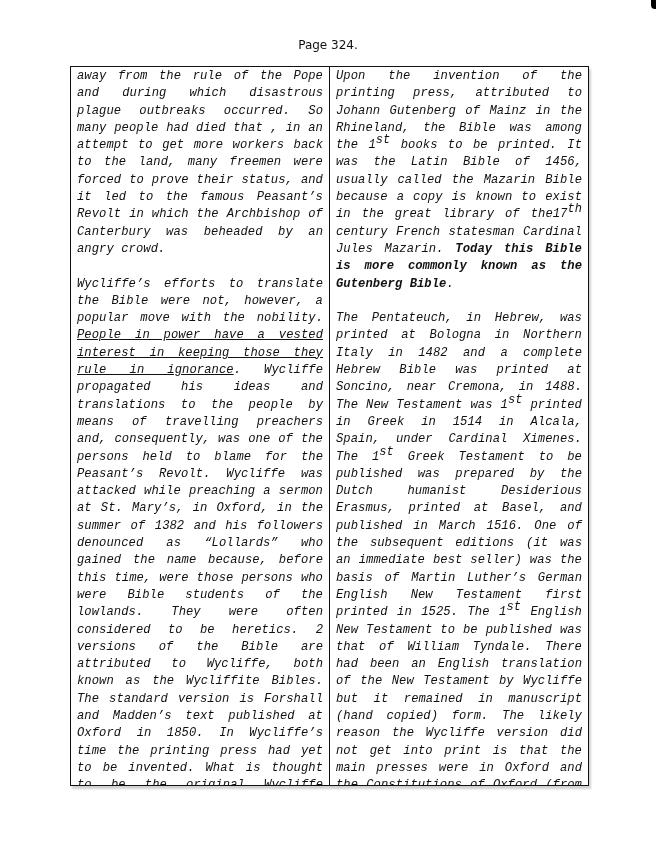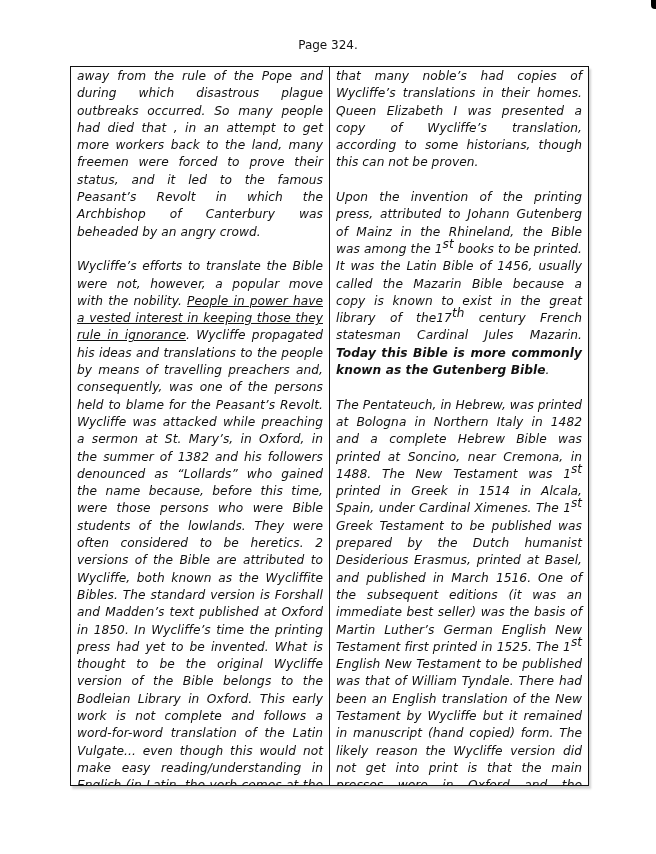--- a/index.html
+++ b/index.html
@@ -5,21 +5,21 @@
   html, body { margin: 0; padding: 0; background: #ffffff; }
   body { width: 656px; height: 854px; position: relative; overflow: hidden;
          font-family: "DejaVu Sans", "Liberation Sans", sans-serif; color: #111; }
   .corner-mark { position: absolute; right: 0; top: 0; width: 5px; height: 9px;
                  background: #000; border-bottom-left-radius: 4px; }
   .page-number { position: absolute; top: 38px; left: 0; width: 656px; text-align: center;
                  font-size: 12px; color: #111; }
   .doc-table { position: absolute; left: 70px; top: 66px; width: 519px; height: 720px;
                border: 1.3px solid #111; box-sizing: border-box; display: flex;
                box-shadow: 2px 3px 2px rgba(0,0,0,0.18); background: #fff; }
-  .col { box-sizing: border-box; padding: 1px 6px 0 6px; height: 100%; overflow: hidden; }
+  .col { box-sizing: border-box; padding: 1px 6px 0 6px; height: 100%; overflow: hidden; font-family: Liberation Mono, monospace; }
   .col-left { width: 260px; border-right: 1.3px solid #111; }
   .col-right { width: 259px; }
   .para { font-style: italic; font-size: 12.2px; line-height: 17.3px; margin: 0 0 17.3px 0;
           text-align: justify; letter-spacing: 0.05px; }
   .para:last-child { margin-bottom: 0; }
   .u { text-decoration: underline; }
   .b { font-weight: bold; font-style: italic; }
   sup { font-size: 12px; line-height: 0; vertical-align: 5px; }
 </style>
 </head>
@@ -29,18 +29,17 @@
 
 <div class="page-number">Page 324.</div>
 
 <div class="doc-table">
   <div class="col col-left">
     <p class="para">away from the rule of the Pope and during which disastrous plague outbreaks occurred.  So many people had died that , in an attempt to get more workers back to the land, many freemen were forced to prove their status, and it led to the famous Peasant’s Revolt in which the Archbishop of Canterbury was beheaded by an angry crowd.</p>
     <p class="para"><span>Wycliffe’s efforts to translate the Bible were not, however, a popular move with the nobility.  </span><span class="u">People in power have a vested interest in keeping those they rule in ignorance</span><span>.  Wycliffe propagated his ideas and translations to the people by means of travelling preachers and, consequently,  was one of the persons held to blame for the Peasant’s Revolt.  Wycliffe was attacked while preaching a sermon at St. Mary’s, in Oxford, in the summer of 1382 and his followers denounced as “Lollards” who gained the name because, before this time, were those persons who were Bible students of the lowlands.  They were often  considered to be heretics.  2 versions of the Bible are attributed to Wycliffe, both known as the Wycliffite Bibles.  The standard version is Forshall and Madden’s text published at Oxford in 1850.  In Wycliffe’s time the printing press had yet to be invented.  What is thought to be the original Wycliffe version of the Bible belongs to the Bodleian Library in Oxford.  This early work is not complete and follows a word-for-word translation of the Latin Vulgate... even though this would not make easy reading/understanding in English (in Latin, the verb comes at the end of a sentence).</span></p>
 
   </div>
   <div class="col col-right">
-    <p class="para">that many noble’s had copies of Wycliffe’s translations in their homes.  Queen Elizabeth I  was presented a copy of Wycliffe’s translation, according to some historians, though this can not be proven.</p>
     <p class="para"><span>Upon the invention of the printing press, attributed to Johann Gutenberg of Mainz in the Rhineland, the Bible was among the 1</span><sup>st</sup><span>  books to be printed.  It was the Latin Bible of 1456, usually called the Mazarin Bible because a copy is known to exist in the great library of the17</span><sup>th</sup><span> century French statesman Cardinal Jules Mazarin.  </span><span class="b">Today this Bible is more commonly known as the Gutenberg Bible</span><span>.</span></p>
     <p class="para"><span>The Pentateuch, in Hebrew, was printed at Bologna in Northern Italy in 1482 and a complete Hebrew Bible was printed at Soncino, near  Cremona, in 1488.  The New Testament was 1</span><sup>st</sup><span>  printed in Greek in 1514 in Alcala, Spain, under Cardinal Ximenes.  The 1</span><sup>st</sup><span>  Greek Testament to be published was prepared by the Dutch humanist Desiderious Erasmus,  printed at Basel, and published in March 1516.  One of the subsequent editions (it was an immediate best seller) was the basis of Martin Luther’s German English New Testament first printed in 1525.  The 1</span><sup>st</sup><span>  English New Testament to be published was that of William Tyndale.  There had been an English translation of the New Testament by Wycliffe but it remained in manuscript (hand copied) form.  The likely reason the Wycliffe version did not get into print is that the main presses were in Oxford and the Constitutions of Oxford (from Thomas Moore’s time) were still in force, which had declared the Wycliffe versions as heretical.</span></p>
 
   </div>
 </div>
 
 </body></html>

